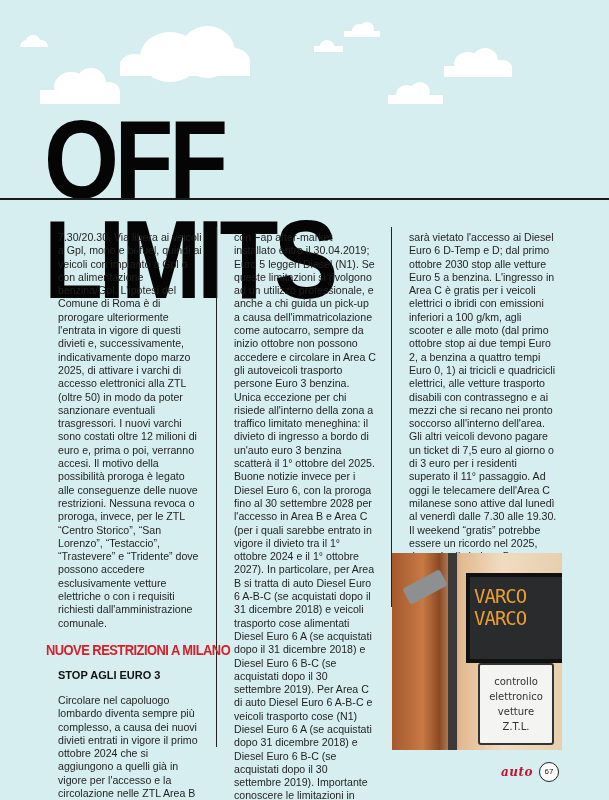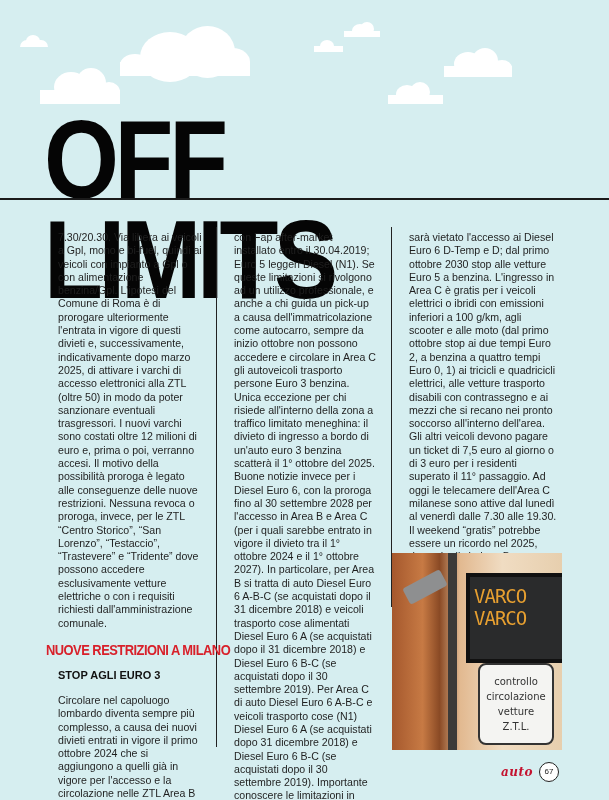--- a/index.html
+++ b/index.html
@@ -43,21 +43,21 @@
   .pole { position:absolute; left:56px; top:0; width:9px; height:197px; background:#3c3a38; }
   .camera { position:absolute; left:12px; top:25px; width:42px; height:18px; background:#8e8f90; border-radius:3px; transform:rotate(-28deg); }
   .led {
     position:absolute; left:74px; top:20px; width:108px; height:90px;
     background:#2a2b2c; border:4px solid #111; box-sizing:border-box;
     color:#e8a030; font-family:"DejaVu Sans Mono", monospace; font-size:19px; line-height:22px;
     padding:8px 0 0 4px; letter-spacing:-1px;
   }
   .ztl-sign {
     position:absolute; left:86px; top:110px; width:76px; height:82px;
-    background:#f4f4f2; border:2px solid #333; border-radius:8px; box-sizing:border-box;
+    background:#f4f4f2; border:2px solid #333; border-radius:3px; box-sizing:border-box;
     text-align:center; font-family:"DejaVu Sans", sans-serif; font-size:10px; line-height:15px;
     color:#333; padding-top:9px;
   }
   .footer-logo {
     position:absolute; left:501px; top:765px;
     color:#c4122f; font-weight:bold; font-style:italic; font-size:12px; letter-spacing:0.5px;
     font-family:"DejaVu Serif", serif;
   }
   .page-num {
     position:absolute; left:539px; top:762px; width:18px; height:18px;
@@ -122,20 +122,20 @@
 
 <div class="photo">
   <div class="camera"></div>
   <div class="pole"></div>
   <div class="led">
     <div>VARCO</div>
     <div>VARCO</div>
   </div>
   <div class="ztl-sign">
     <div>controllo</div>
-    <div>circolazione</div>
+    <div>elettronico</div>
     <div>vetture</div>
     <div>Z.T.L.</div>
   </div>
 </div>
 
 <div class="footer-logo">auto</div>
 <div class="page-num">67</div>
 
 </body></html>

